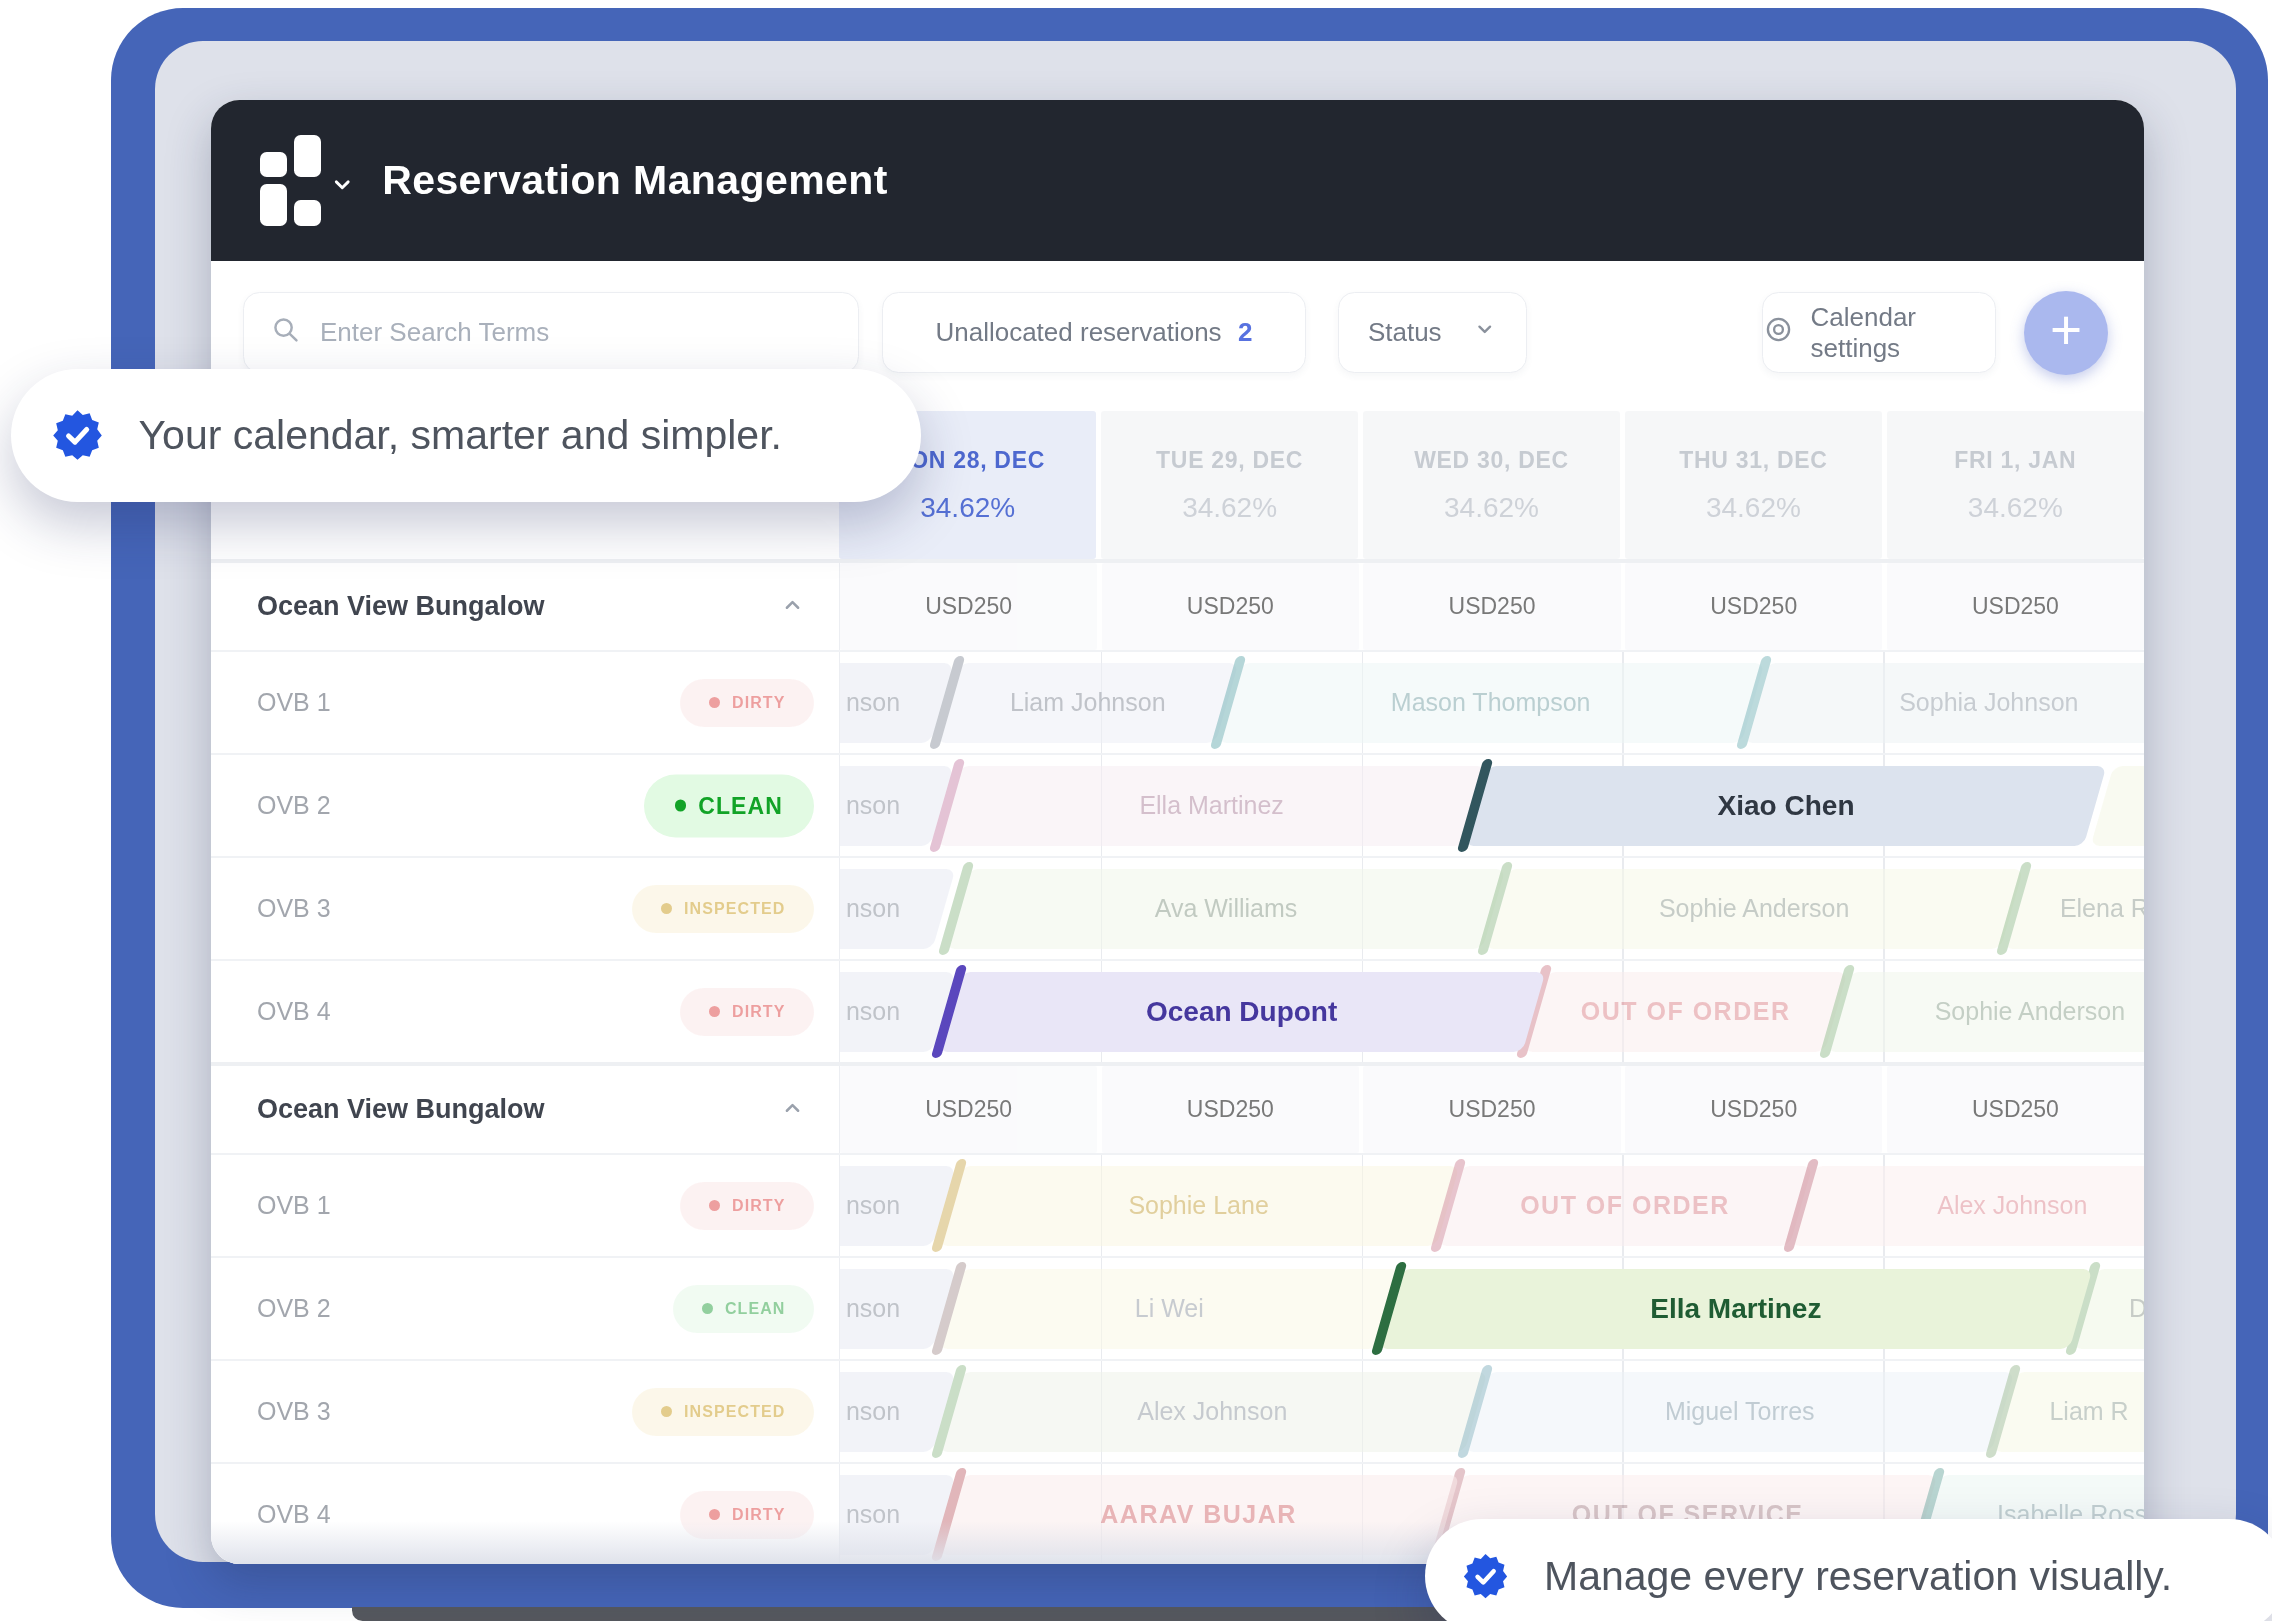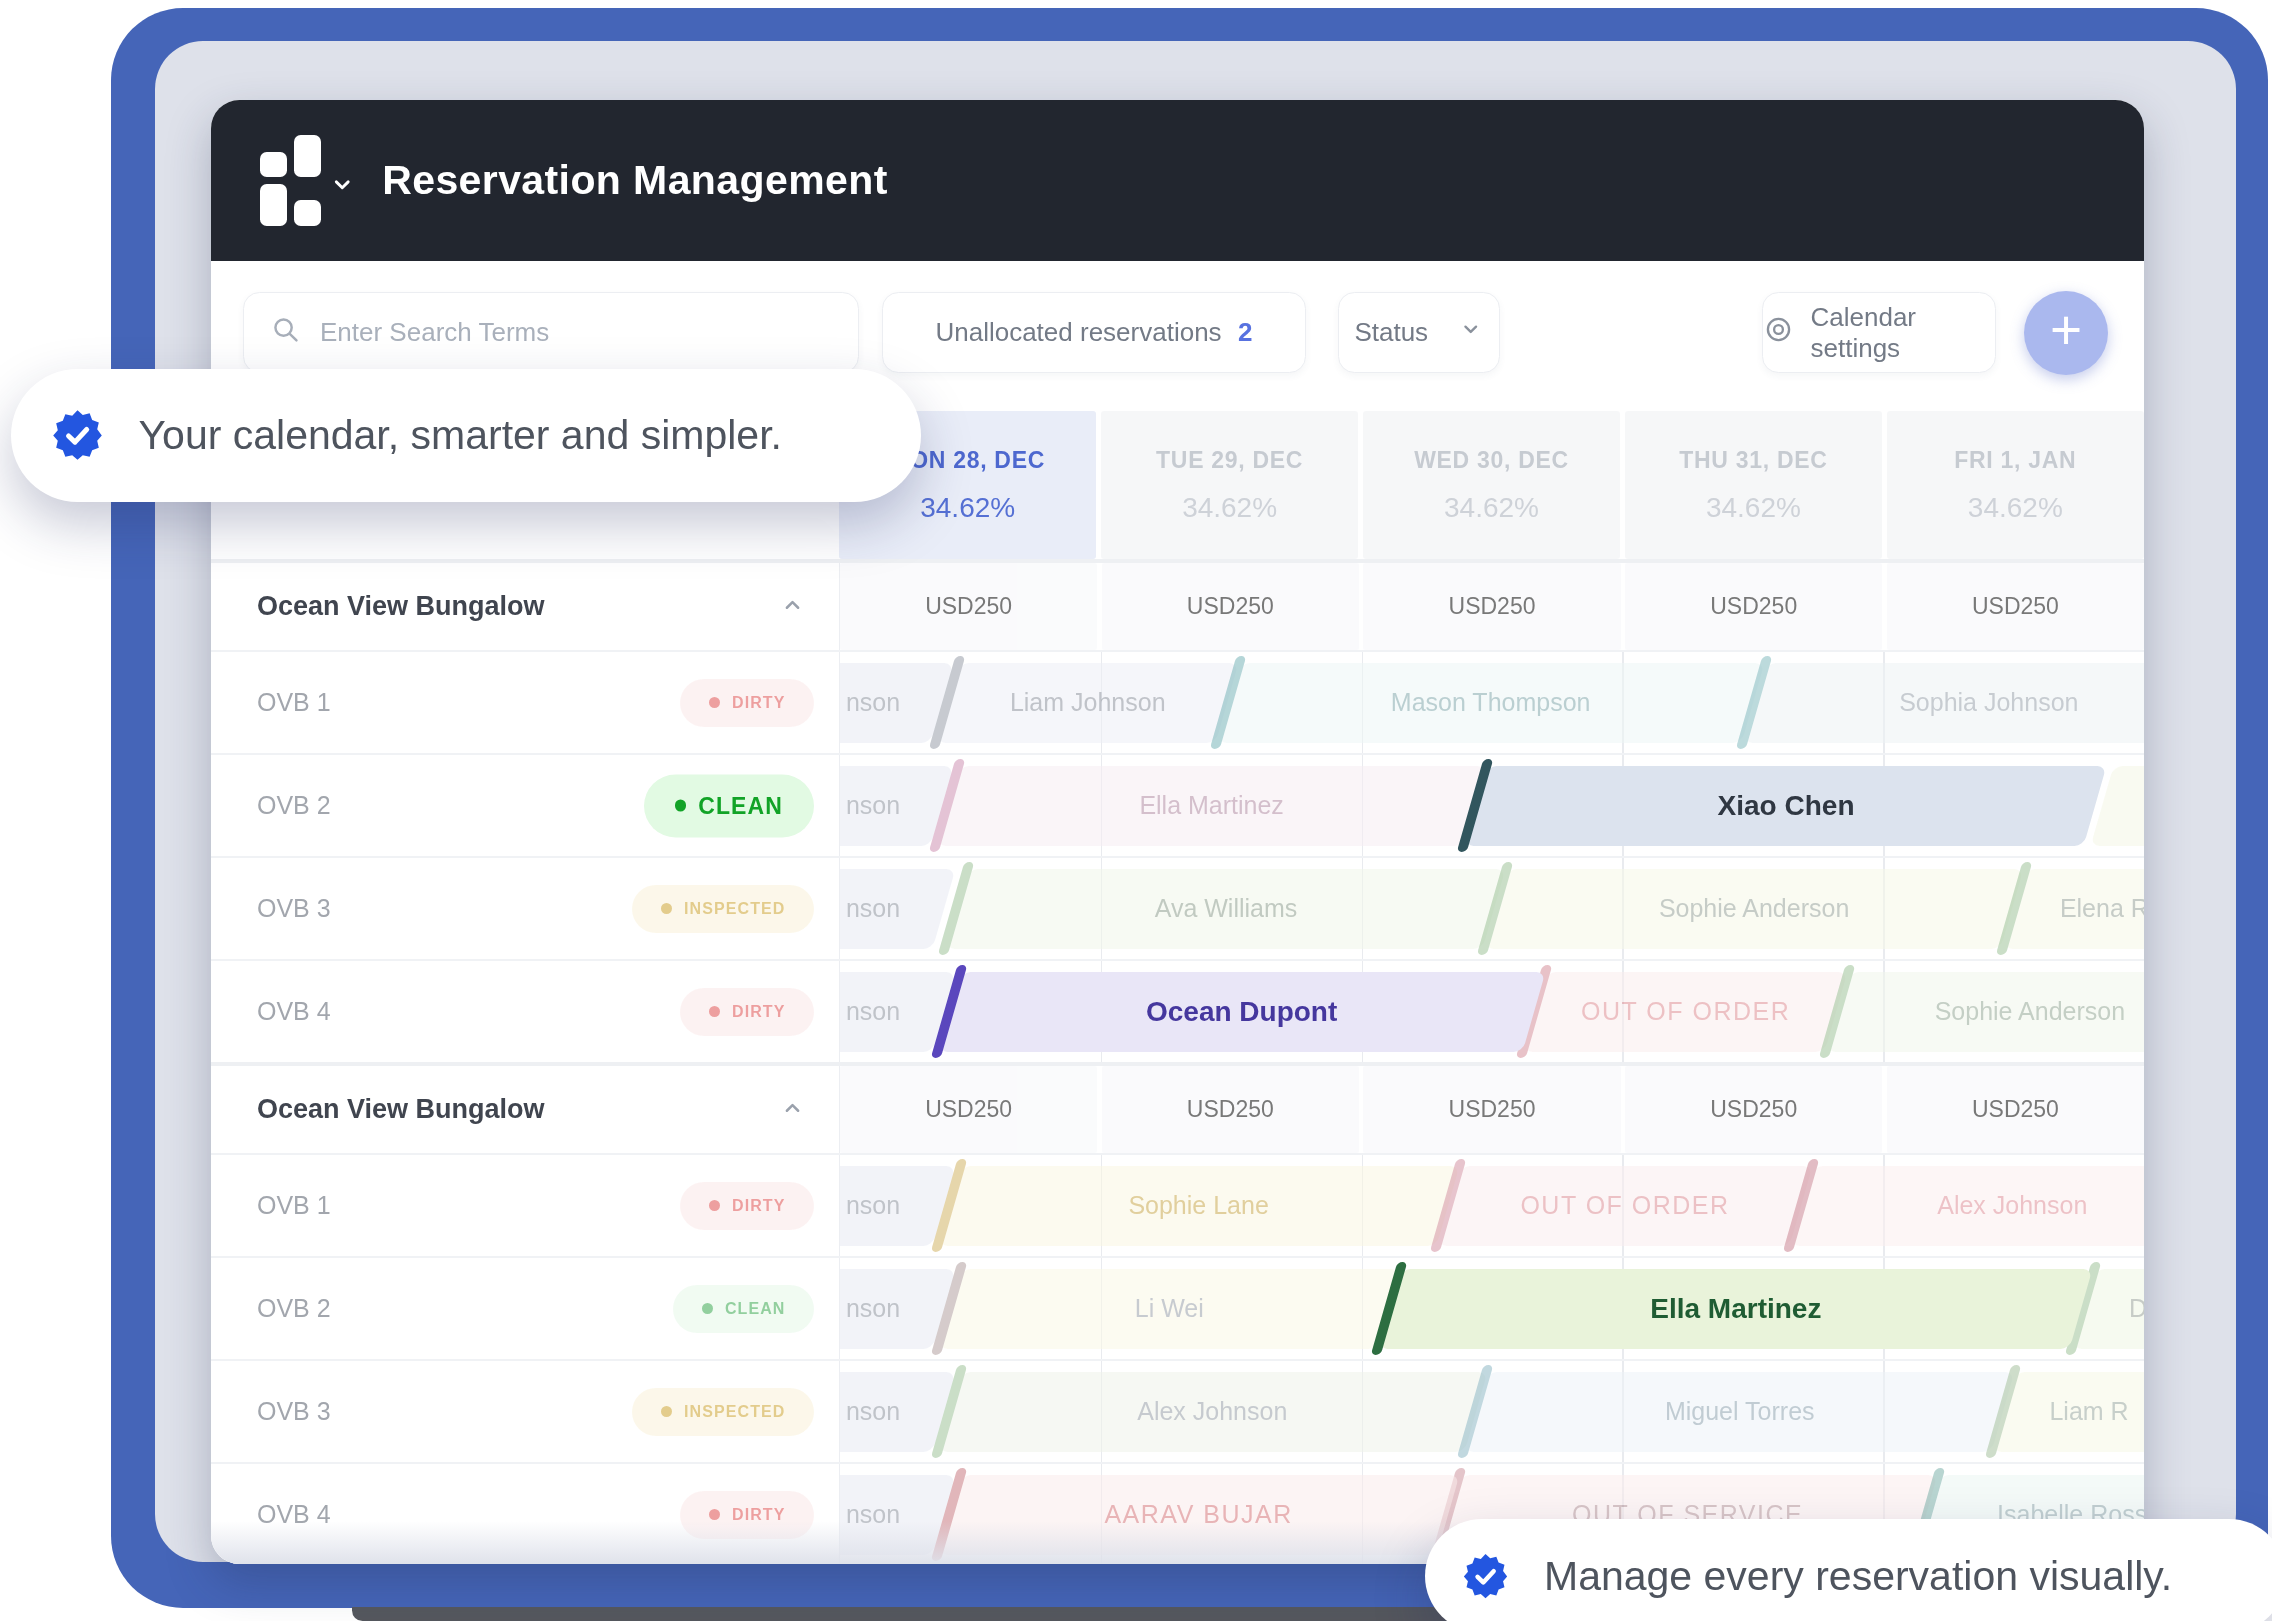--- a/index.html
+++ b/index.html
@@ -30,21 +30,21 @@
   .app-title{color:#fff;font-size:41px;font-weight:700;letter-spacing:0.4px}
   
   .toolbar{height:144px;background:#fff;position:relative}
   .tb{position:absolute;top:31px;height:81px;background:#fff;border:1.5px solid #eceef2;
     border-radius:16.5px;display:flex;align-items:center;color:#737a86;font-size:26px;
     box-shadow:0 3px 7.5px rgba(60,70,100,.05)}
   .search{left:32px;width:616px;padding:0 25.5px;gap:19.5px}
   .search .ph{color:#a9b0bb}
   .unalloc{left:671px;width:424px;justify-content:center;gap:16.5px}
   .unalloc .cnt{color:#5872e0;font-weight:700}
-  .statusbtn{left:1127px;width:162px;justify-content:center;gap:30px}
+  .statusbtn{left:1127px;width:189px;justify-content:center;gap:30px}
   .settings{left:1551px;width:232px;justify-content:center;gap:16.5px;width:234px}
   .settings{left:1551px}
   .plusbtn{position:absolute;top:30px;left:1813px;width:84px;height:84px;border-radius:50%;
     background:#aab8ee;border:none;display:flex;align-items:center;justify-content:center;
     box-shadow:0 4.5px 13.5px rgba(90,110,200,.35)}
   .plusbtn span{color:#fff;font-size:55px;font-weight:300;line-height:1;margin-top:-4.5px}
   
   .datehead{height:148px;display:flex;margin-top:6px}
   .dh-left{width:628px}
   .dh-cols{flex:1;display:flex;gap:4.5px;padding-right:0}
@@ -76,21 +76,21 @@
   .badge.vivid{font-size:23px;padding:18px 31px}
   
   .res{position:absolute;top:10.5px;bottom:10.5px}
   .res-fill{position:absolute;inset:0;transform:skewX(-16deg);border-radius:9px}
   .res-edge{position:absolute;left:-6px;top:-6.7px;bottom:-6.7px;width:9.7px;border-radius:6px;
     transform:skewX(-16deg)}
   .res-label{position:relative;z-index:2;display:flex;align-items:center;justify-content:center;
     width:100%;height:100%;font-size:25px;white-space:nowrap;padding:0 25.5px}
   .res.left .res-label{justify-content:flex-start;padding-left:45px}
   .res.vivid .res-label{font-size:28px;font-weight:700}
-  .res.caps .res-label{letter-spacing:1.5px;font-weight:400}
+  .res.caps .res-label{letter-spacing:1.5px;font-weight:700}
   .fade{opacity:.55}
   .fade2{opacity:.7}
   
   .tip{position:absolute;background:#fff;display:flex;align-items:center;gap:34px;
     box-shadow:0 22.5px 52px rgba(30,40,90,.25);z-index:60}
   .tip-text{color:#4e545e;font-size:41px;font-weight:500;white-space:nowrap}
   .tip1{left:10.5px;top:369px;width:910px;height:133px;border-radius:67px;padding:0 39px}
   .tip2{left:1425px;top:1519px;width:861px;height:114px;border-radius:58px;padding:0 36px}
   .seal{flex:0 0 auto;display:flex}
 </style>

